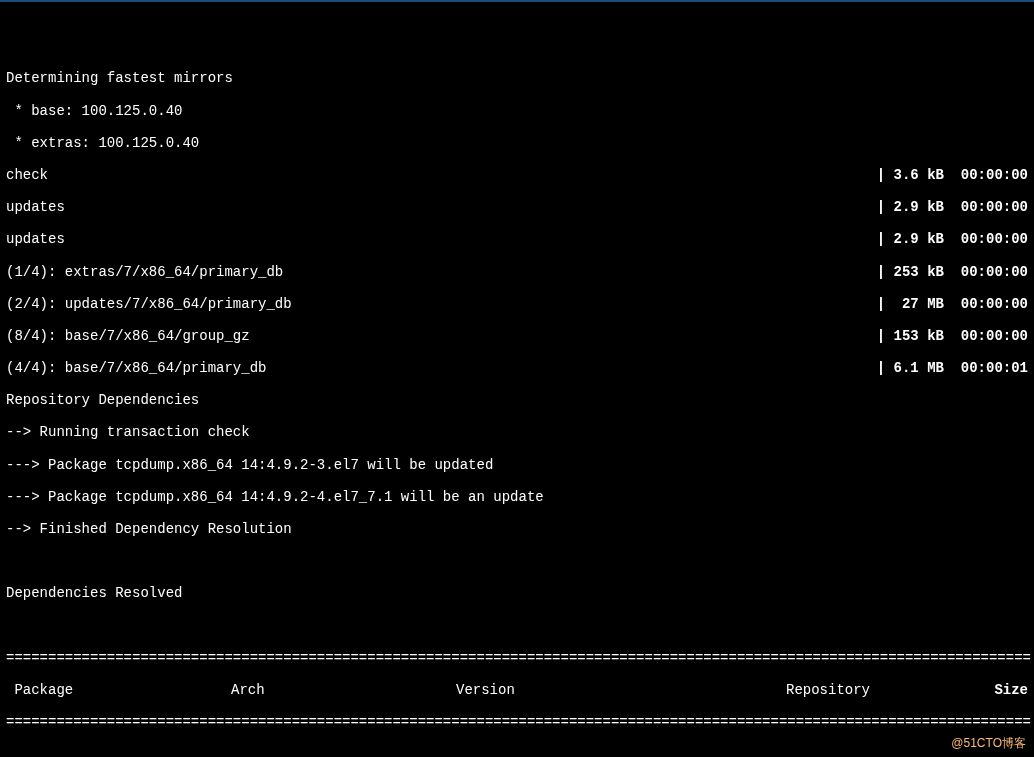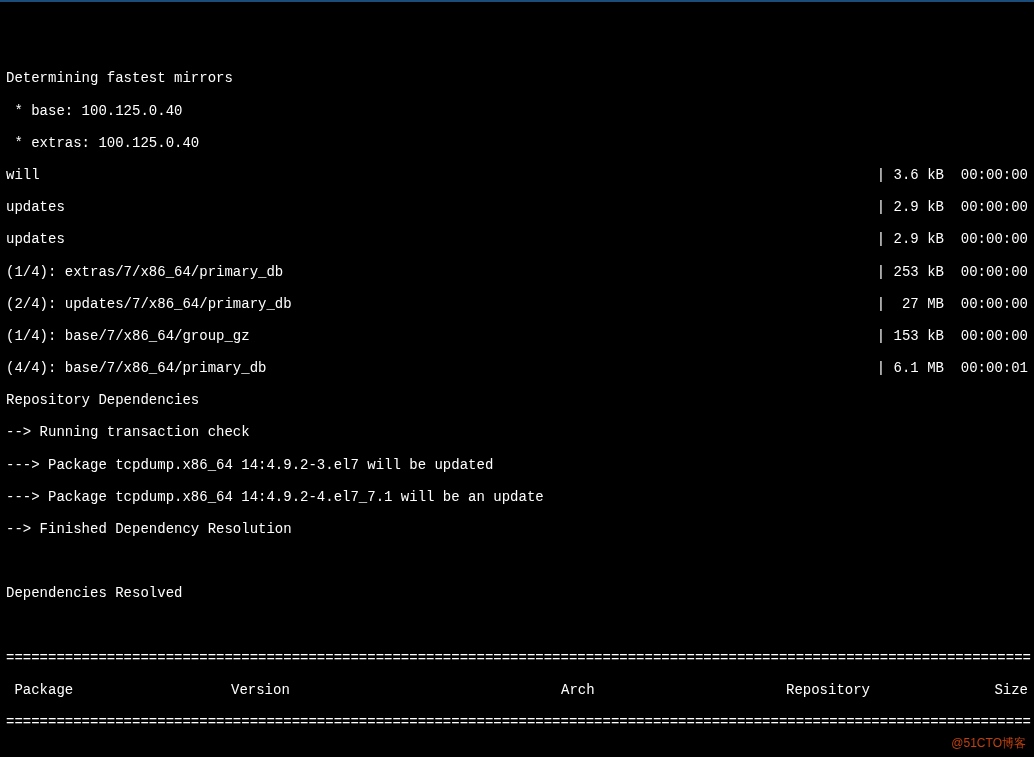--- a/index.html
+++ b/index.html
@@ -12,56 +12,56 @@
     white-space: pre;
     overflow: hidden;
     width: 1034px;
     height: 757px;
     padding: 4px 6px;
     border-top: 2px solid #1a4d7a;
   }
   .term { white-space: pre; }
   .row { display: flex; }
   .left { flex: 0 0 auto; }
-  .right { margin-left: auto; text-align: right; }
+  .right { margin-left: auto; text-align: right; font-weight: bold; }
   .watermark {
     position: absolute;
     right: 8px;
     bottom: 6px;
-    color: #c2410c;
+    color: #fdba74;
     font-family: sans-serif;
     font-size: 12px;
     pointer-events: none;
   }
 </style>
 </head>
 <body>
 
 
 <div class="term">
 <div>Determining fastest mirrors</div>
 <div> * base: 100.125.0.40</div>
 <div> * extras: 100.125.0.40</div>
-<div class="row"><span class="left">will</span><span class="right">| <span>3.6 kB</span>  <span>00:00:00</span></span></div>
+<div class="row"><span class="left">check</span><span class="right">| <span>3.6 kB</span>  <span>00:00:00</span></span></div>
 <div class="row"><span class="left">updates</span><span class="right">| <span>2.9 kB</span>  <span>00:00:00</span></span></div>
 <div class="row"><span class="left">updates</span><span class="right">| <span>2.9 kB</span>  <span>00:00:00</span></span></div>
 <div class="row"><span class="left">(1/4): extras/7/x86_64/primary_db</span><span class="right">| <span>253 kB</span>  <span>00:00:00</span></span></div>
 <div class="row"><span class="left">(2/4): updates/7/x86_64/primary_db</span><span class="right">| <span> 27 MB</span>  <span>00:00:00</span></span></div>
-<div class="row"><span class="left">(1/4): base/7/x86_64/group_gz</span><span class="right">| <span>153 kB</span>  <span>00:00:00</span></span></div>
+<div class="row"><span class="left">(8/4): base/7/x86_64/group_gz</span><span class="right">| <span>153 kB</span>  <span>00:00:00</span></span></div>
 <div class="row"><span class="left">(4/4): base/7/x86_64/primary_db</span><span class="right">| <span>6.1 MB</span>  <span>00:00:01</span></span></div>
 <div>Repository Dependencies</div>
 <div>--&gt; Running transaction check</div>
 <div>---&gt; Package tcpdump.x86_64 14:4.9.2-3.el7 will be updated</div>
 <div>---&gt; Package tcpdump.x86_64 14:4.9.2-4.el7_7.1 will be an update</div>
 <div>--&gt; Finished Dependency Resolution</div>
 <div>&nbsp;</div>
 <div>Dependencies Resolved</div>
 <div>&nbsp;</div>
 <div id="hr1">==========================================================================================================================</div>
-<div class="row"><span style="flex:0 0 225px"> Package</span><span style="flex:0 0 330px">Version</span><span style="flex:0 0 225px">Arch</span><span style="flex:0 0 175px">Repository</span><span class="right">Size</span></div>
+<div class="row"><span style="flex:0 0 225px"> Package</span><span style="flex:0 0 225px">Arch</span><span style="flex:0 0 330px">Version</span><span style="flex:0 0 175px">Repository</span><span class="right">Size</span></div>
 <div id="hr2">==========================================================================================================================</div>
 
 
 
 
 
 
 
 
 

